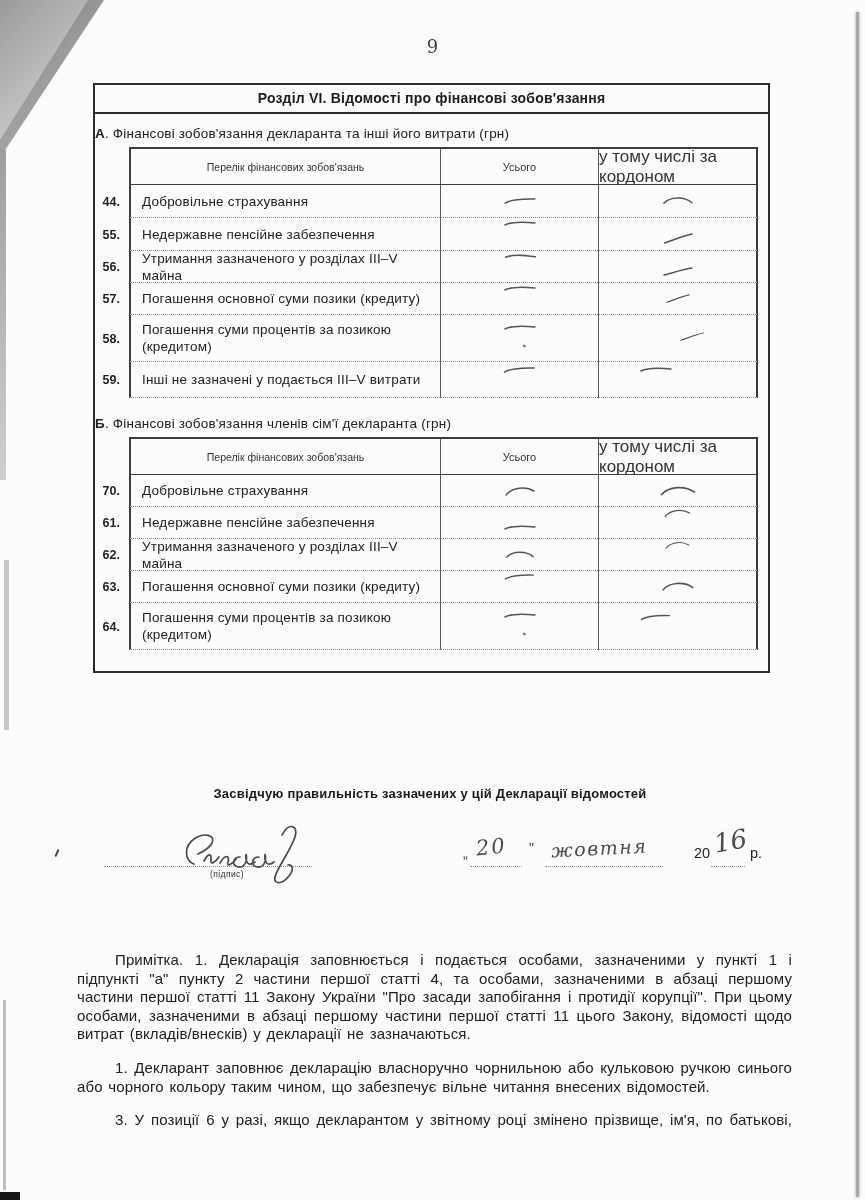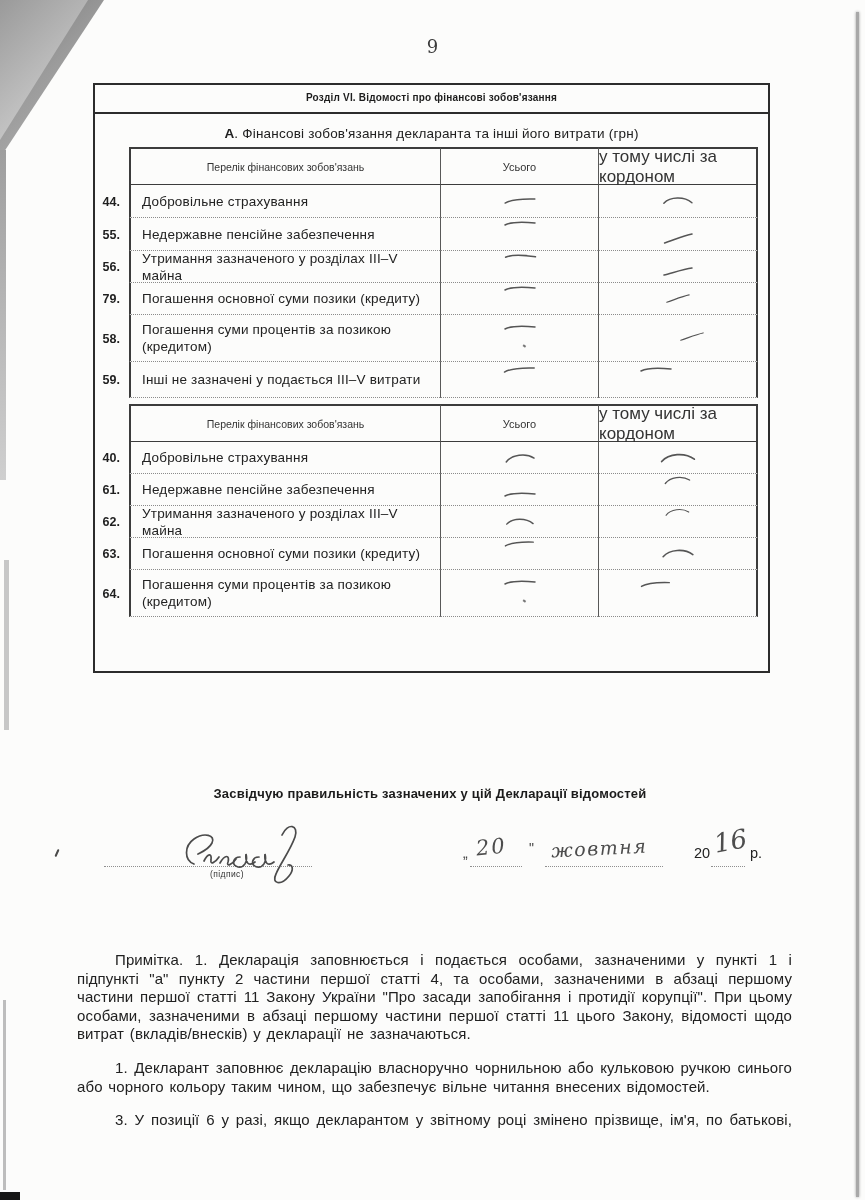--- a/index.html
+++ b/index.html
@@ -21,22 +21,22 @@
   .comma-mark{position:absolute;left:56px;top:849px;width:2px;height:8px;background:#4a4a4a;transform:rotate(24deg);border-radius:2px;}
 
   
   .page-number{position:absolute;left:0;top:36px;width:865px;text-align:center;
     font-family:"DejaVu Serif",serif;font-size:18px;color:#3a3a3a;}
 
   
   .section-box{position:absolute;left:93px;top:83px;width:677px;height:590px;
     border:2px solid #2c2c2c;box-sizing:border-box;background:transparent;}
   .section-title{height:27px;line-height:26px;text-align:center;font-weight:bold;
-    font-size:10px;color:#1d1d1d;border-bottom:2px solid #2c2c2c;letter-spacing:.2px;}
-  .tbl-caption{margin-top:12px;text-align:center;font-size:13.5px;color:#202020;letter-spacing:.2px;}
+    font-size:14px;color:#1d1d1d;border-bottom:2px solid #2c2c2c;letter-spacing:.2px;}
+  .tbl-caption{margin-top:12px;font-size:13.5px;color:#202020;letter-spacing:.2px;}
   .tbl-caption b{font-weight:bold;}
   .tbl-caption.second{margin-top:18px;}
 
   
   .fin-grid{display:grid;grid-template-columns:33px 311px 158px 160px;margin:6px 0 0 1px;}
   .fin-grid.ga{grid-template-rows:38px 33px 33px 32px 32px 47px 36px;}
   .fin-grid.gb{grid-template-rows:38px 32px 32px 32px 32px 47px;}
   .ncell{display:flex;align-items:center;justify-content:flex-end;padding-right:9px;
     box-sizing:border-box;font-weight:bold;font-size:12.5px;color:#1f1f1f;}
   .hcell{display:flex;align-items:center;justify-content:center;box-sizing:border-box;
@@ -154,21 +154,21 @@
           <svg class="mark m-hi r2" width="32" height="12" viewBox="0 0 32 12">
             <use href="#mk-flat"></use>
           </svg>
         </div>
       <div class="vcell vlast">
           <svg class="mark m-lo" width="32" height="12" viewBox="0 0 32 12">
             <use href="#mk-rise"></use>
           </svg>
         </div>
 
-      <div class="ncell">79.</div>
+      <div class="ncell">57.</div>
       <div class="lcell">Погашення основної суми позики (кредиту)</div>
       <div class="vcell">
           <svg class="mark m-hi" width="32" height="12" viewBox="0 0 32 12">
             <use href="#mk-flat"></use>
           </svg>
         </div>
       <div class="vcell vlast">
           <svg class="mark r1" width="26" height="12" viewBox="0 0 32 12">
             <use href="#mk-rise"></use>
           </svg>
@@ -195,28 +195,29 @@
             <use href="#mk-flat"></use>
           </svg>
         </div>
       <div class="vcell vlast">
           <svg class="mark m-hi m-lft" width="32" height="12" viewBox="0 0 32 12">
             <use href="#mk-flat"></use>
           </svg>
         </div>
     </div>
 
+    <div class="tbl-caption second"><b>Б</b><span>. Фінансові зобов'язання членів сім'ї декларанта (грн)</span></div>
 
     <div class="fin-grid gb">
       <div class="ncell"></div>
       <div class="hcell hc1">Перелік фінансових зобов'язань</div>
       <div class="hcell hc2">Усього</div>
       <div class="hcell hc3">у тому числі за кордоном</div>
 
-      <div class="ncell">40.</div>
+      <div class="ncell">70.</div>
       <div class="lcell">Добровільне страхування</div>
       <div class="vcell">
           <svg class="mark r1" width="32" height="12" viewBox="0 0 32 12">
             <use href="#mk-arc"></use>
           </svg>
         </div>
       <div class="vcell vlast">
           <svg class="mark" width="40" height="14" viewBox="0 0 32 12">
             <use href="#mk-arc"></use>
           </svg>

